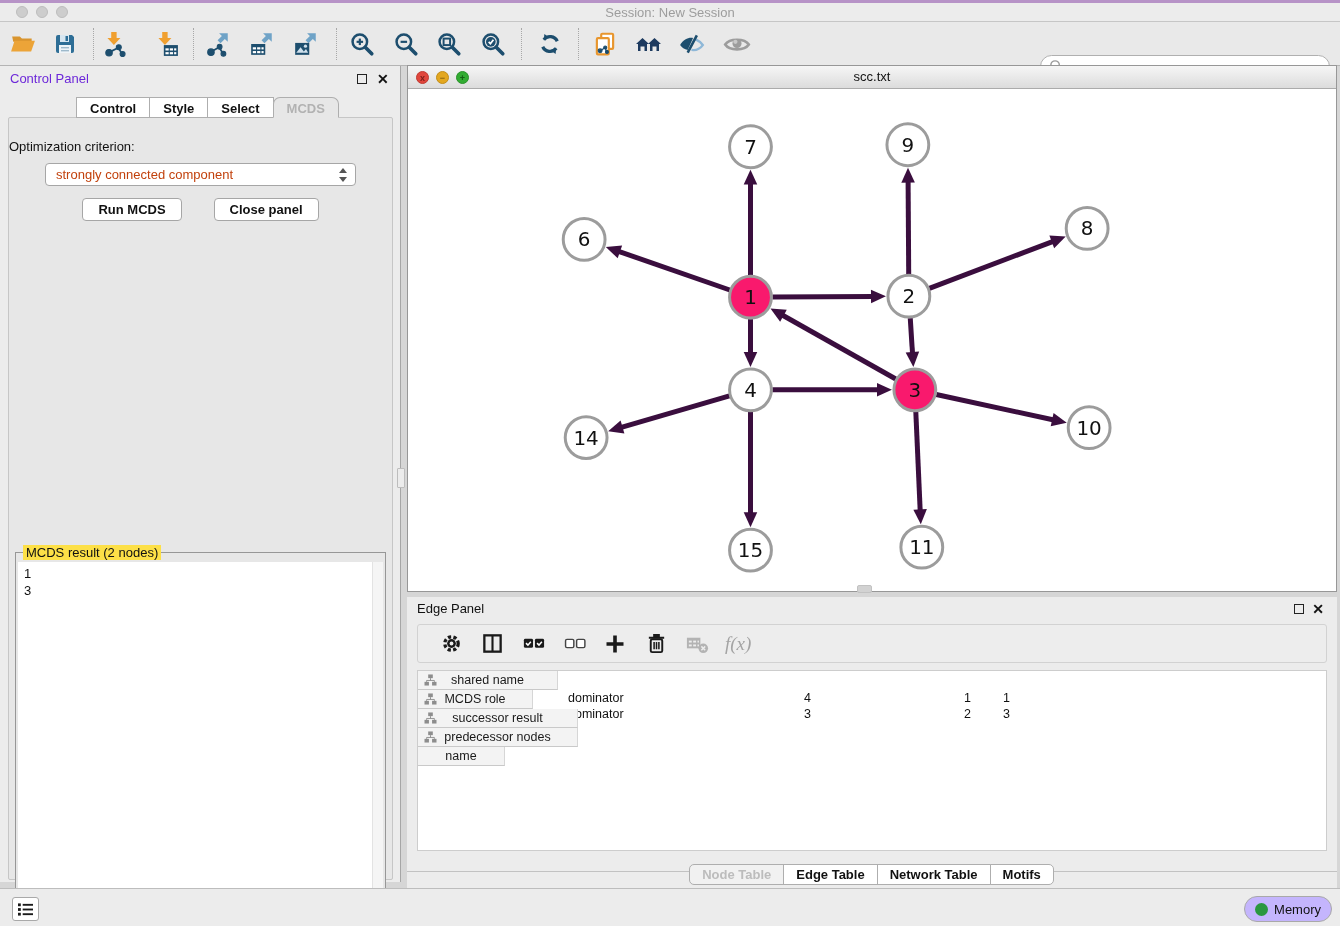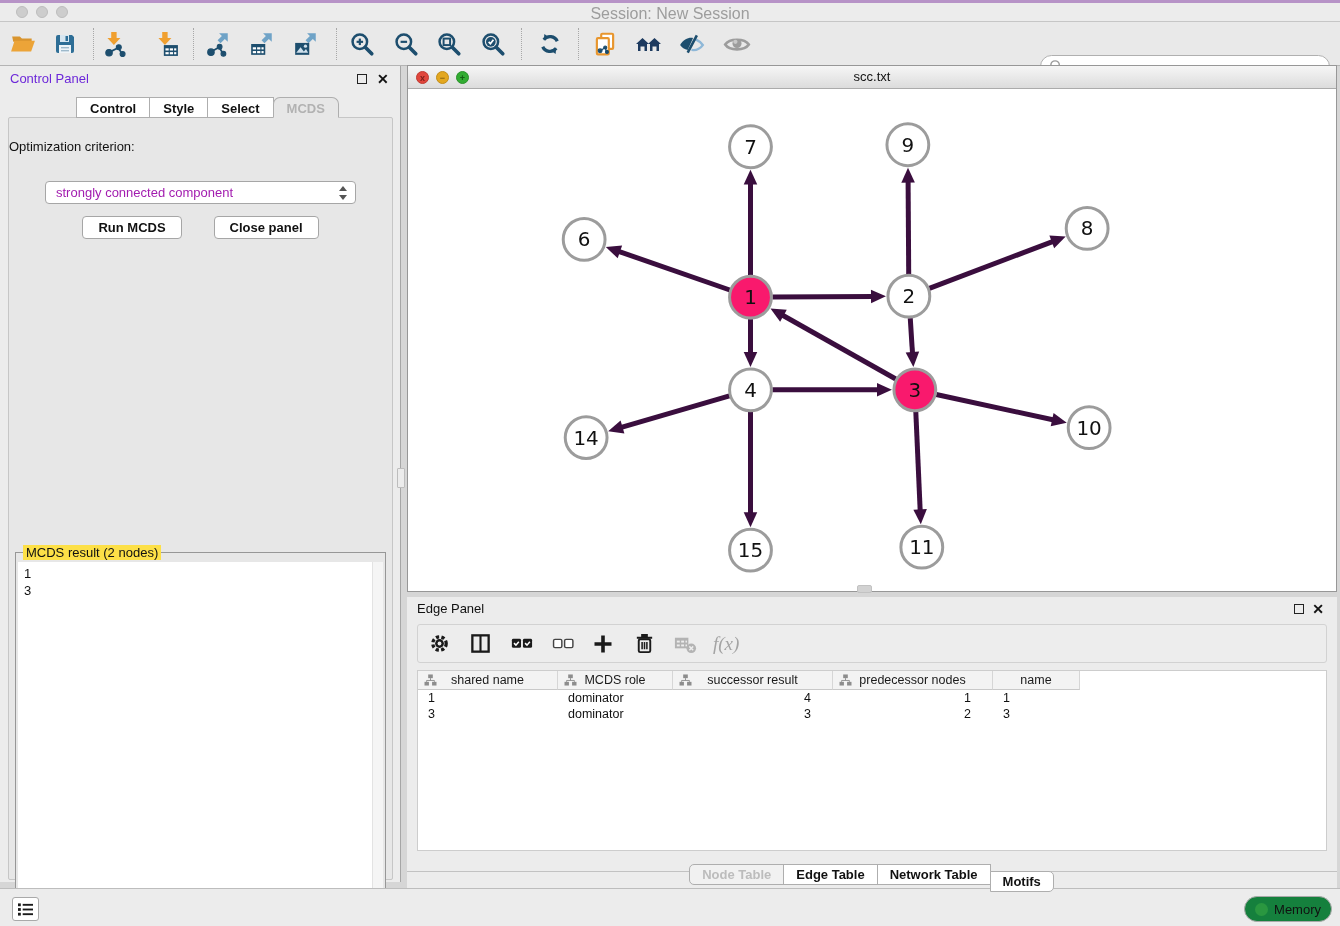--- a/index.html
+++ b/index.html
@@ -7,37 +7,37 @@
   .app {
     position:relative; width:1340px; height:926px; overflow:hidden;
     font-family:"Liberation Sans", sans-serif; background:#d6d6d6;
     -webkit-font-smoothing:antialiased;
   }
   
   .top-strip { position:absolute; left:0; top:0; width:100%; height:3px; background:#b793c7; }
   .titlebar { position:absolute; left:0; top:3px; width:100%; height:19px; background:#ececec; border-bottom:1px solid #c6c6c6; }
   .traffic { position:absolute; top:3px; left:16px; display:flex; gap:8px; }
   .traffic .light { width:12px; height:12px; border-radius:50%; background:#cdcdcd; border:1px solid #bdbdbd; position:relative; font-size:9px; line-height:10px; text-align:center; color:rgba(0,0,0,.45); font-weight:bold; }
-  .win-title { position:absolute; left:0; right:0; top:2px; text-align:center; font-size:16px; color:#9d9d9d; }
+  .win-title { position:absolute; left:0; right:0; top:2px; text-align:center; font-size:13px; color:#9d9d9d; }
   
   .toolbar { position:absolute; left:0; top:22px; width:100%; height:44px; background:#e9e9e9; border-bottom:1px solid #b4b4b4; }
   .tb-btn { position:absolute; top:8px; width:28px; height:28px; display:flex; align-items:center; justify-content:center; }
   .tb-sep { position:absolute; top:6px; height:32px; border-left:1px dotted #a8a8a8; }
   .search-box { position:absolute; left:1040px; top:33px; width:290px; height:23px; background:#fff; border:1px solid #b0b0b0; border-radius:12px; display:flex; align-items:center; padding-left:8px; }
   
   .control-panel { position:absolute; left:0; top:66px; width:401px; height:816px; background:#ececec; border-right:1px solid #a6a6a6; }
   .cp-title { position:absolute; left:10px; top:5px; font-size:13px; color:#6d28d9; }
   .panel-float { position:absolute; width:10px; height:10px; border:1.6px solid #222; }
   .panel-close { position:absolute; font-size:14px; font-weight:bold; color:#111; line-height:10px; }
   .cp-tabs { position:absolute; left:77px; top:31px; display:flex; z-index:3; }
   .cp-tab { background:#fff; border:1px solid #aeaeae; margin-left:-1px; padding:3px 13px 3px; font-size:13px; font-weight:600; color:#111; height:21px; }
   .cp-tab.active { background:#e7e7e7; color:#b2b2b2; border-radius:7px 7px 0 0; border-bottom:1px solid #e7e7e7; }
   .cp-body { position:absolute; left:8px; top:51px; width:385px; height:763px; background:#e7e7e7; border:1px solid #c6c6c6; border-radius:2px; }
   .opt-label { margin-top:21px; font-size:13px; color:#111; }
-  .dropdown { position:relative; margin:27px auto 0; width:311px; height:23px; background:#fff; border:1px solid #a6a6a6; border-radius:4px; font-size:13px; color:#a21caf; line-height:21px; padding-left:10px; }
+  .dropdown { position:relative; margin:9px auto 0; width:311px; height:23px; background:#fff; border:1px solid #a6a6a6; border-radius:4px; font-size:13px; color:#c2410c; line-height:21px; padding-left:10px; }
   .dd-arrows { position:absolute; right:7px; top:3px; width:9px; height:16px; }
   .dd-arrows:before { content:""; position:absolute; top:1px; left:0; border:4.5px solid transparent; border-bottom:5px solid #555; border-top:none; }
   .dd-arrows:after { content:""; position:absolute; bottom:1px; left:0; border:4.5px solid transparent; border-top:5px solid #555; border-bottom:none; }
   .cp-buttons { margin-top:12px; display:flex; justify-content:center; gap:32px; }
   .aqua-btn { background:#fff; border:1px solid #a6a6a6; border-radius:4px; font-size:13px; font-weight:600; color:#111; padding:3px 15px; height:23px; font-family:"Liberation Sans", sans-serif; }
   .result-group { position:absolute; left:6px; top:434px; width:371px; height:383px; border:1px solid #979797; background:#e7e7e7; }
   .result-legend { position:absolute; top:-8px; left:7px; background:#fde047; padding:0 3px; font-size:13px; color:#111; }
   .result-area { position:absolute; left:2px; right:2px; top:9px; bottom:2px; background:#fff; overflow:hidden; }
   .result-scroll { position:absolute; right:0; top:0; bottom:0; width:11px; background:#f5f5f5; border-left:1px solid #e3e3e3; }
   .result-lines { padding:3px 6px; font-size:13px; line-height:17px; color:#111; }
@@ -50,40 +50,40 @@
   .nl-yellow { background:#e3a71f; border:1px solid #c28d18; color:#8a6410; }
   .nl-green { background:#32ac32; border:1px solid #2a922a; color:#135f13; }
   .net-title { position:absolute; left:0; right:0; top:3px; text-align:center; font-size:13px; color:#111; }
   .net-canvas { position:absolute; left:0; top:23px; right:0; bottom:0; background:#fff; }
   .net-canvas svg { width:100%; height:100%; }
   .grip-v { position:absolute; left:397px; top:468px; width:8px; height:20px; background:#ececec; border:1px solid #bdbdbd; border-radius:1px; }
   .grip-h { position:absolute; left:857px; top:585px; width:15px; height:8px; background:#d2d2d2; border:1px solid #c2c2c2; border-radius:2px; }
   
   .table-panel { position:absolute; left:407px; top:597px; width:930px; height:291px; background:#ececec; }
   .tp-title { position:absolute; left:10px; top:4px; font-size:13px; color:#111; }
-  .tp-toolbar { position:absolute; left:10px; right:10px; top:27px; height:39px; background:#ededed; border:1px solid #d2d2d2; border-radius:3px; display:flex; align-items:center; padding-left:8px; gap:15px; }
+  .tp-toolbar { position:absolute; left:10px; right:10px; top:27px; height:39px; background:#ededed; border:1px solid #d2d2d2; border-radius:3px; display:flex; align-items:center; padding-left:20px; gap:15px; }
   .tp-tool { width:26px; height:26px; display:flex; align-items:center; justify-content:center; }
   .fx-label { font-size:19px; font-style:italic; font-family:"Liberation Serif", serif; color:#a4a4a4; }
   .tp-table { position:absolute; left:10px; right:10px; top:73px; bottom:37px; background:#fff; border:1px solid #cdcdcd; overflow:hidden; }
-  .thead { display:flex; height:19px; }
+  .thead { display:flex; height:19px;flex-direction:column; }
   .th { position:relative; background:#f3f3f3; border-right:1px solid #d6d6d6; border-bottom:1px solid #c9c9c9; font-size:12.5px; color:#1a1a1a; text-align:center; line-height:18px; flex:none; }
   .th .tree-ico { position:absolute; left:6px; top:3px; }
   .tr { display:flex; height:16px; }
   .td { font-size:12.5px; color:#111; line-height:16px; flex:none; padding:0 22px 0 10px; white-space:nowrap; }
   .td.r { text-align:right; }
   .tp-divider { position:absolute; left:0; right:0; top:274px; border-top:1px solid #c2c2c2; }
   .tp-tabs { position:absolute; left:0; right:0; top:267px; display:flex; justify-content:center; }
   .tp-tab { background:#fff; border:1px solid #aeaeae; margin-left:-1px; padding:2px 12px; font-size:13px; font-weight:600; color:#111; height:21px; position:relative; z-index:2; }
   .tp-tab:first-child { border-radius:5px 0 0 5px; }
-  .tp-tab:last-child { border-radius:0 5px 5px 0;margin-top:7px; }
+  .tp-tab:last-child { border-radius:0 5px 5px 0; }
   .tp-tab.active { background:#f1f1f1; color:#bcbcbc; }
   
   .statusbar { position:absolute; left:0; top:888px; width:100%; height:38px; background:#ececec; border-top:1px solid #bdbdbd; }
   .sb-list-btn { position:absolute; left:12px; top:8px; width:27px; height:24px; background:#fff; border:1px solid #a9a9a9; border-radius:3px; display:flex; align-items:center; justify-content:center; }
-  .memory-btn { position:absolute; right:8px; top:7px; height:26px; background:#15803d; border:1px solid #a9a9a9; border-radius:13px; display:flex; align-items:center; gap:6px; padding:0 10px; font-size:13px; color:#111; }
+  .memory-btn { position:absolute; right:8px; top:7px; height:26px; background:#c4b5fd; border:1px solid #a9a9a9; border-radius:13px; display:flex; align-items:center; gap:6px; padding:0 10px; font-size:13px; color:#111; }
   .mem-dot { width:13px; height:13px; border-radius:50%; background:#2a9740; }
 </style>
 </head>
 <body>
 
 <div class="app">
 
   <div class="top-strip"></div>
   <div class="titlebar">
     <div class="traffic">

